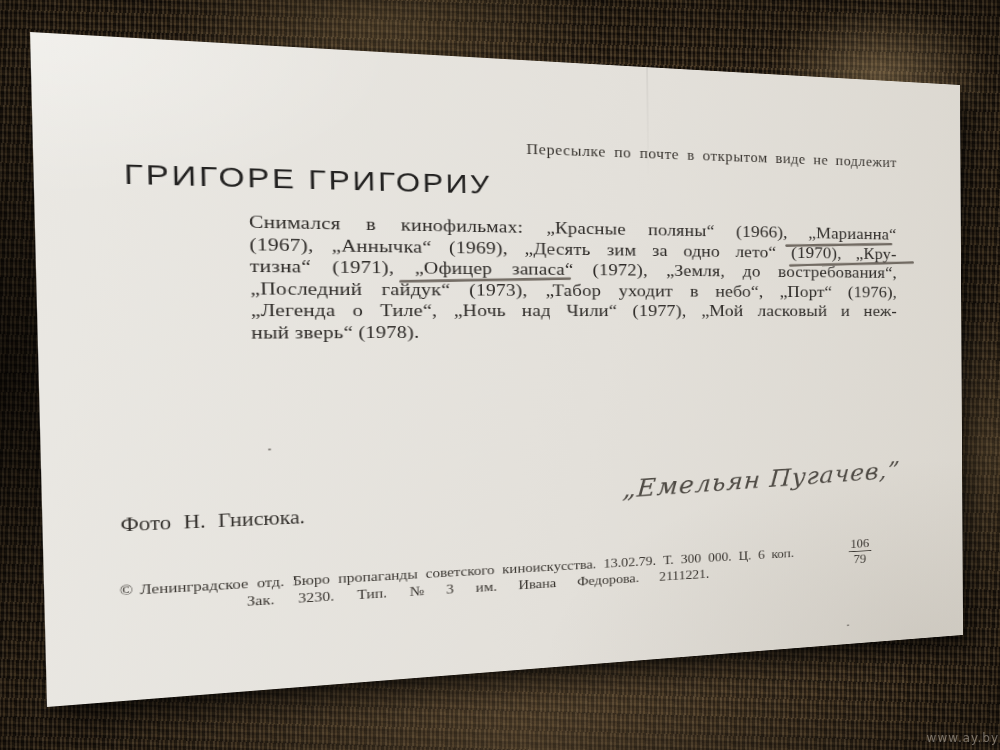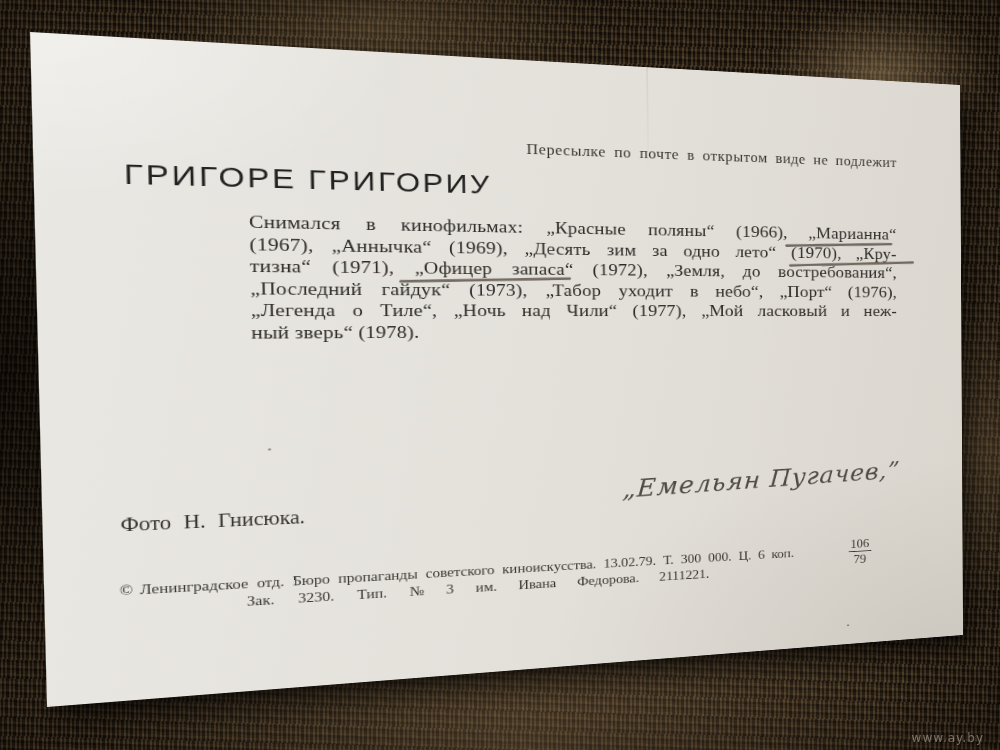--- a/index.html
+++ b/index.html
@@ -73,21 +73,21 @@
   .fraction .num{display:block;border-bottom:1.5px solid #3a3631;padding:0 2px 1px 2px;}
   .fraction .den{display:block;padding-top:1px;}
   .crease{
     position:absolute;left:578px;top:0;width:2px;height:130px;
     background:linear-gradient(180deg, rgba(0,0,0,0.06), rgba(0,0,0,0));
   }
   .speck{position:absolute;width:3px;height:2px;border-radius:50%;background:rgba(60,55,50,0.6);}
   .speck.k1{left:198px;top:430px;}
   .speck.k2{left:798px;top:666px;}
   .watermark{
-    position:absolute;right:16px;bottom:5px;
+    position:absolute;right:1px;bottom:5px;
     font-family:"DejaVu Sans", sans-serif;font-size:12px;letter-spacing:1px;
     color:rgba(205,198,186,0.5);
   }
 </style>
 </head>
 <body>
 
 <div class="scene">
 
   <div class="card">

